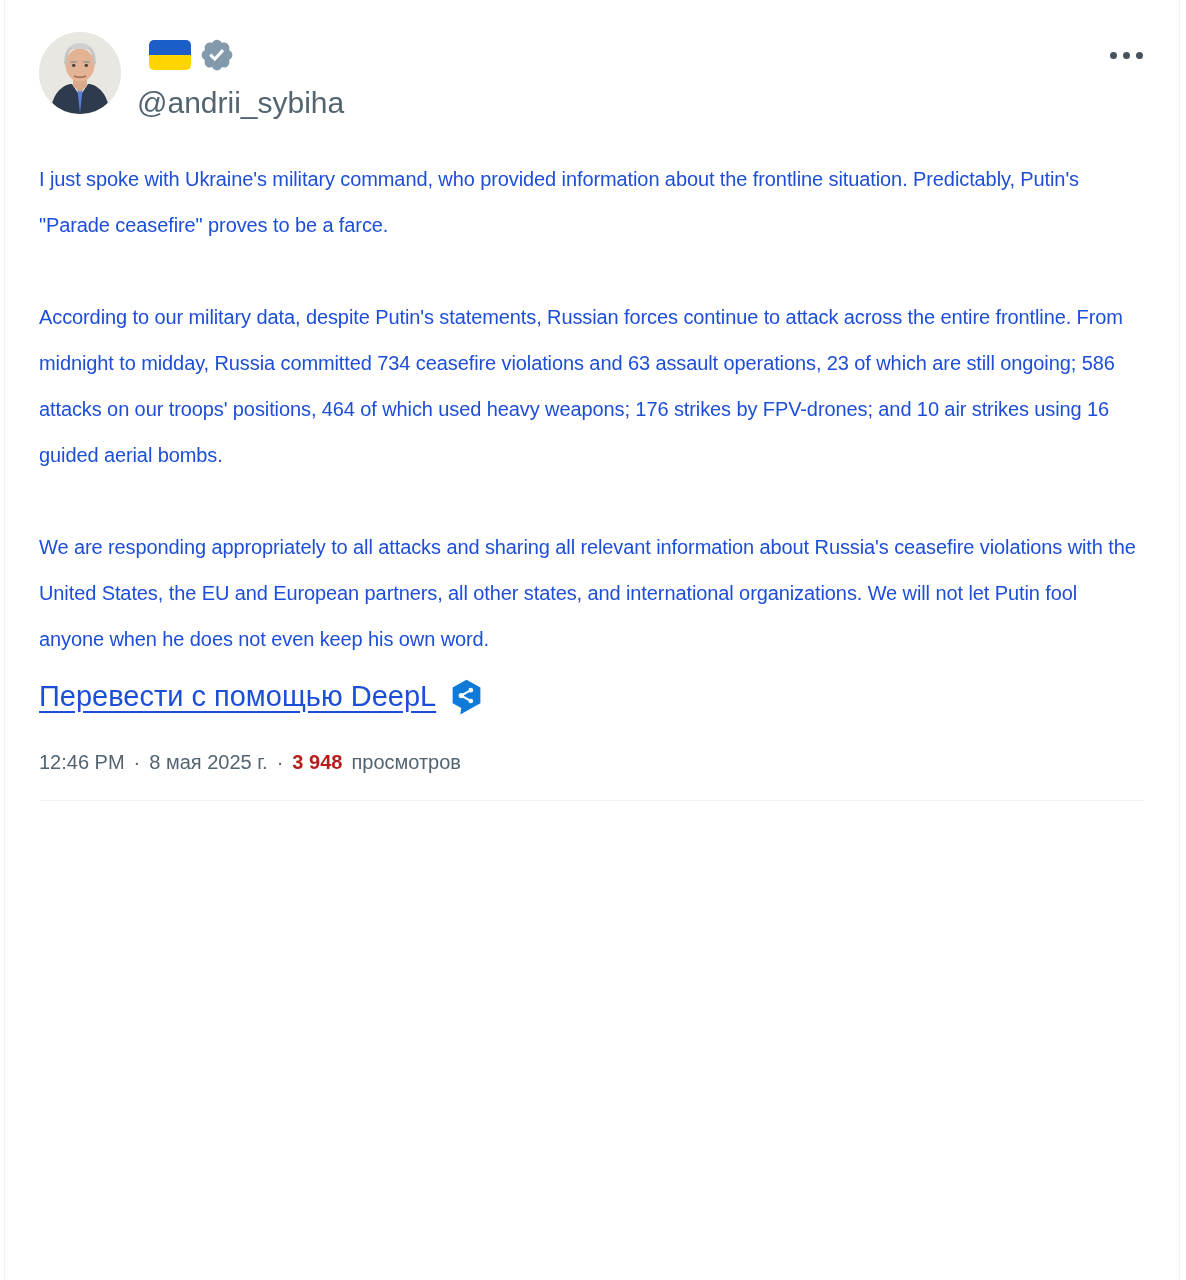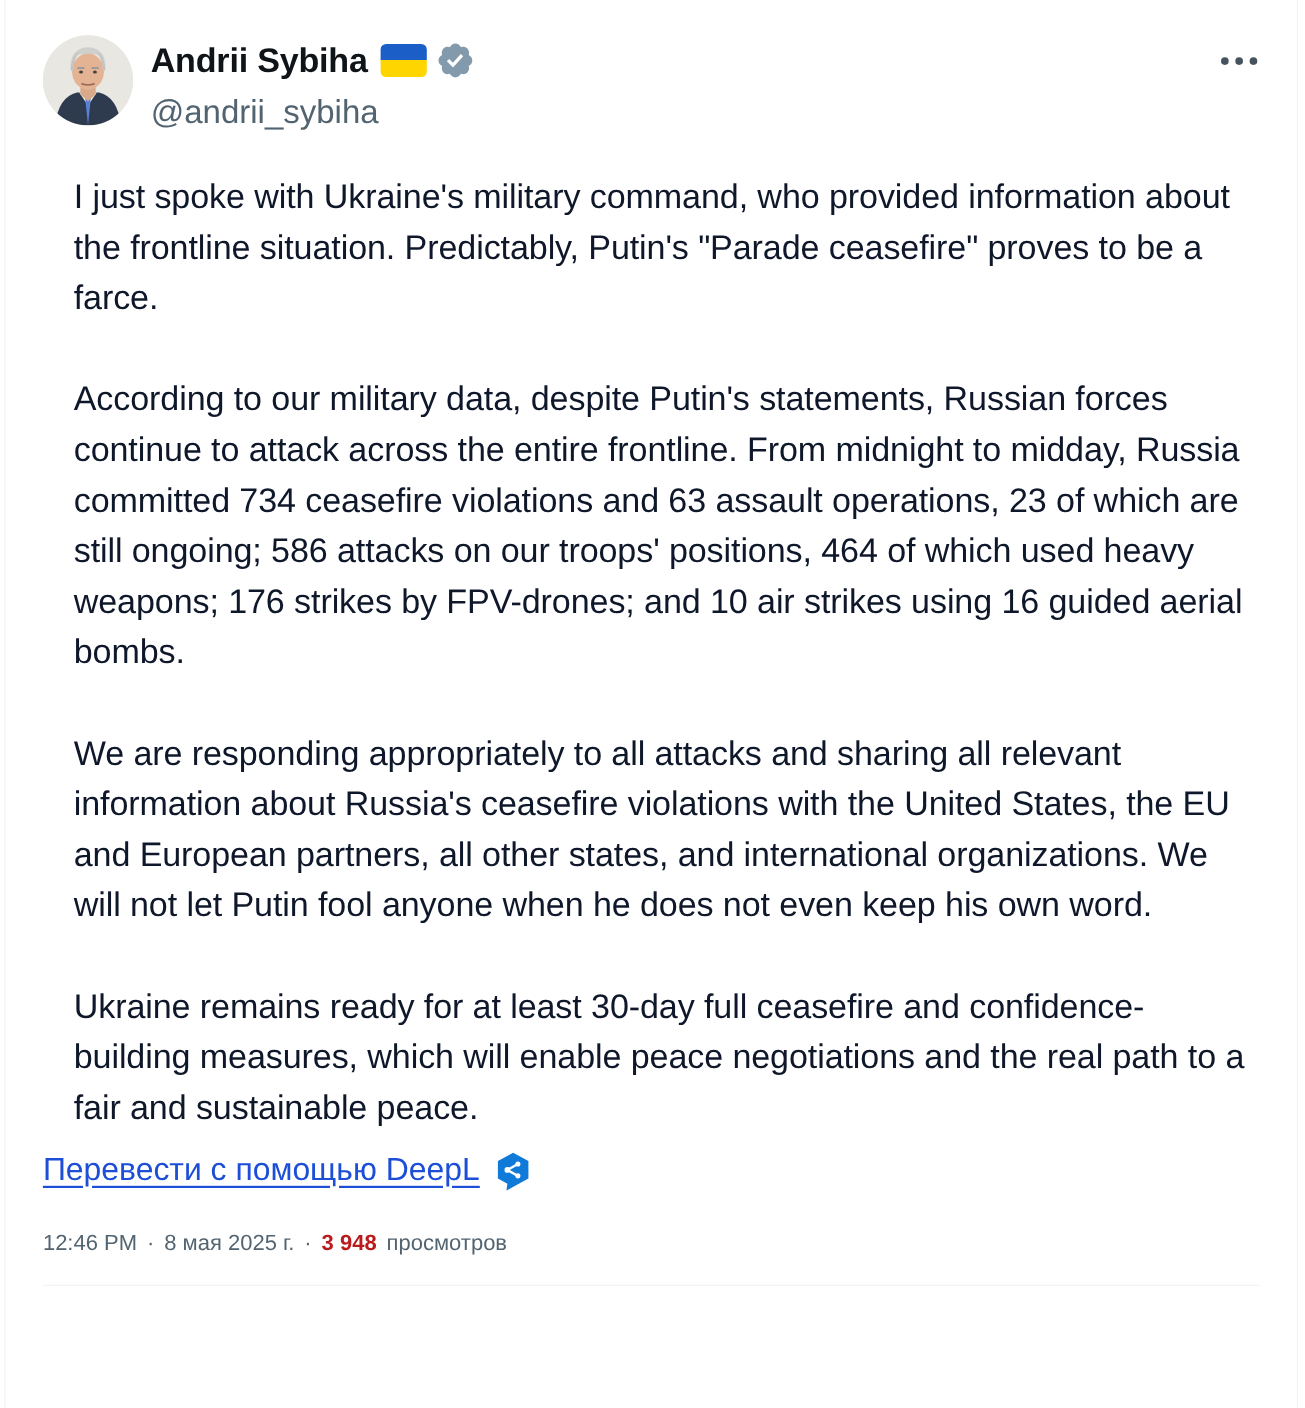--- a/index.html
+++ b/index.html
@@ -56,26 +56,25 @@
     padding: 10px 2px;
     margin-top: 10px;
     cursor: pointer;
     flex-shrink: 0;
   }
   .more-btn .dot { width: 7px; height: 7px; border-radius: 50%; background: #46525d; }
 
   
   .tweet-body { margin-top: 36px; }
   .tweet-body p {
-    font-size: 31px;
+    font-size: 20px;
     line-height: 46px;
-    color: #0f172a;
+    color: #1d4ed8;
     letter-spacing: -0.1px;
     margin-bottom: 46px;
-    margin-left: 28px;
   }
   .tweet-body p:last-child { margin-bottom: 0; }
 
   
   .translate-deepl-row {
     margin-top: 16px;
     display: flex; align-items: center; gap: 12px;
   }
   .link {
     color: #1d4ed8; font-size: 29px; text-decoration: none; cursor: pointer;
@@ -131,21 +130,20 @@
           <rect x="44" y="29" width="7" height="1.8" rx="0.9" fill="#9a9a98"></rect>
           <ellipse cx="34.7" cy="33.5" rx="1.8" ry="1.4" fill="#44413c"></ellipse>
           <ellipse cx="47.3" cy="33.5" rx="1.8" ry="1.4" fill="#44413c"></ellipse>
 
           <path d="M35 44 Q41 46.5 47 44" stroke="#a06a55" stroke-width="1.6" fill="none"></path>
         </svg>
       </div>
 
       <div class="author-info">
         <div class="name-row">
-          <span class="author-name">Andrii Sybiha</span>
           <span class="flag"></span>
           <span class="verified">
             <svg viewBox="0 0 24 24" xmlns="http://www.w3.org/2000/svg">
               <path fill="#829aab" d="M22.25 12c0-1.43-.88-2.67-2.19-3.34.46-1.39.2-2.9-.81-3.91s-2.52-1.27-3.91-.81c-.66-1.31-1.91-2.19-3.34-2.19s-2.67.88-3.33 2.19c-1.4-.46-2.91-.2-3.92.81s-1.26 2.52-.8 3.91c-1.31.67-2.2 1.91-2.2 3.34s.89 2.67 2.2 3.34c-.46 1.39-.21 2.9.8 3.91s2.52 1.26 3.91.81c.67 1.31 1.91 2.19 3.34 2.19s2.68-.88 3.34-2.19c1.39.45 2.9.2 3.91-.81s1.27-2.52.81-3.91c1.31-.67 2.19-1.91 2.19-3.34zm-11.71 4.2L6.8 12.46l1.41-1.42 2.26 2.26 4.8-5.23 1.47 1.36-6.2 6.77z"></path>
             </svg>
           </span>
         </div>
         <div class="author-handle">@andrii_sybiha</div>
       </div>
 
@@ -153,21 +151,20 @@
         <span class="dot"></span>
         <span class="dot"></span>
         <span class="dot"></span>
       </div>
     </header>
 
     <div class="tweet-body">
       <p>I just spoke with Ukraine's military command, who provided information about the frontline situation. Predictably, Putin's "Parade ceasefire" proves to be a farce.</p>
       <p>According to our military data, despite Putin's statements, Russian forces continue to attack across the entire frontline. From midnight to midday, Russia committed 734 ceasefire violations and 63 assault operations, 23 of which are still ongoing; 586 attacks on our troops' positions, 464 of which used heavy weapons; 176 strikes by FPV-drones; and 10 air strikes using 16 guided aerial bombs.</p>
       <p>We are responding appropriately to all attacks and sharing all relevant information about Russia's ceasefire violations with the United States, the EU and European partners, all other states, and international organizations. We will not let Putin fool anyone when he does not even keep his own word.</p>
-      <p>Ukraine remains ready for at least 30-day full ceasefire and confidence-building measures, which will enable peace negotiations and the real path to a fair and sustainable peace.</p>
     </div>
 
     <div class="translate-deepl-row">
       <a class="link underlined" href="#">Перевести с помощью DeepL</a>
       <span class="deepl-icon">
         <svg viewBox="0 0 24 24" xmlns="http://www.w3.org/2000/svg">
           <path fill="#0f7ad8" d="M12 1.2 L21 6.2 V16.4 L13.2 20.8 L8 23.6 L8.6 19.5 L3 16.4 V6.2 Z"></path>
           <circle cx="8.6" cy="11.4" r="1.7" fill="#ffffff"></circle>
           <circle cx="14.8" cy="7.9" r="1.5" fill="#ffffff"></circle>
           <circle cx="14.8" cy="14.9" r="1.5" fill="#ffffff"></circle>

